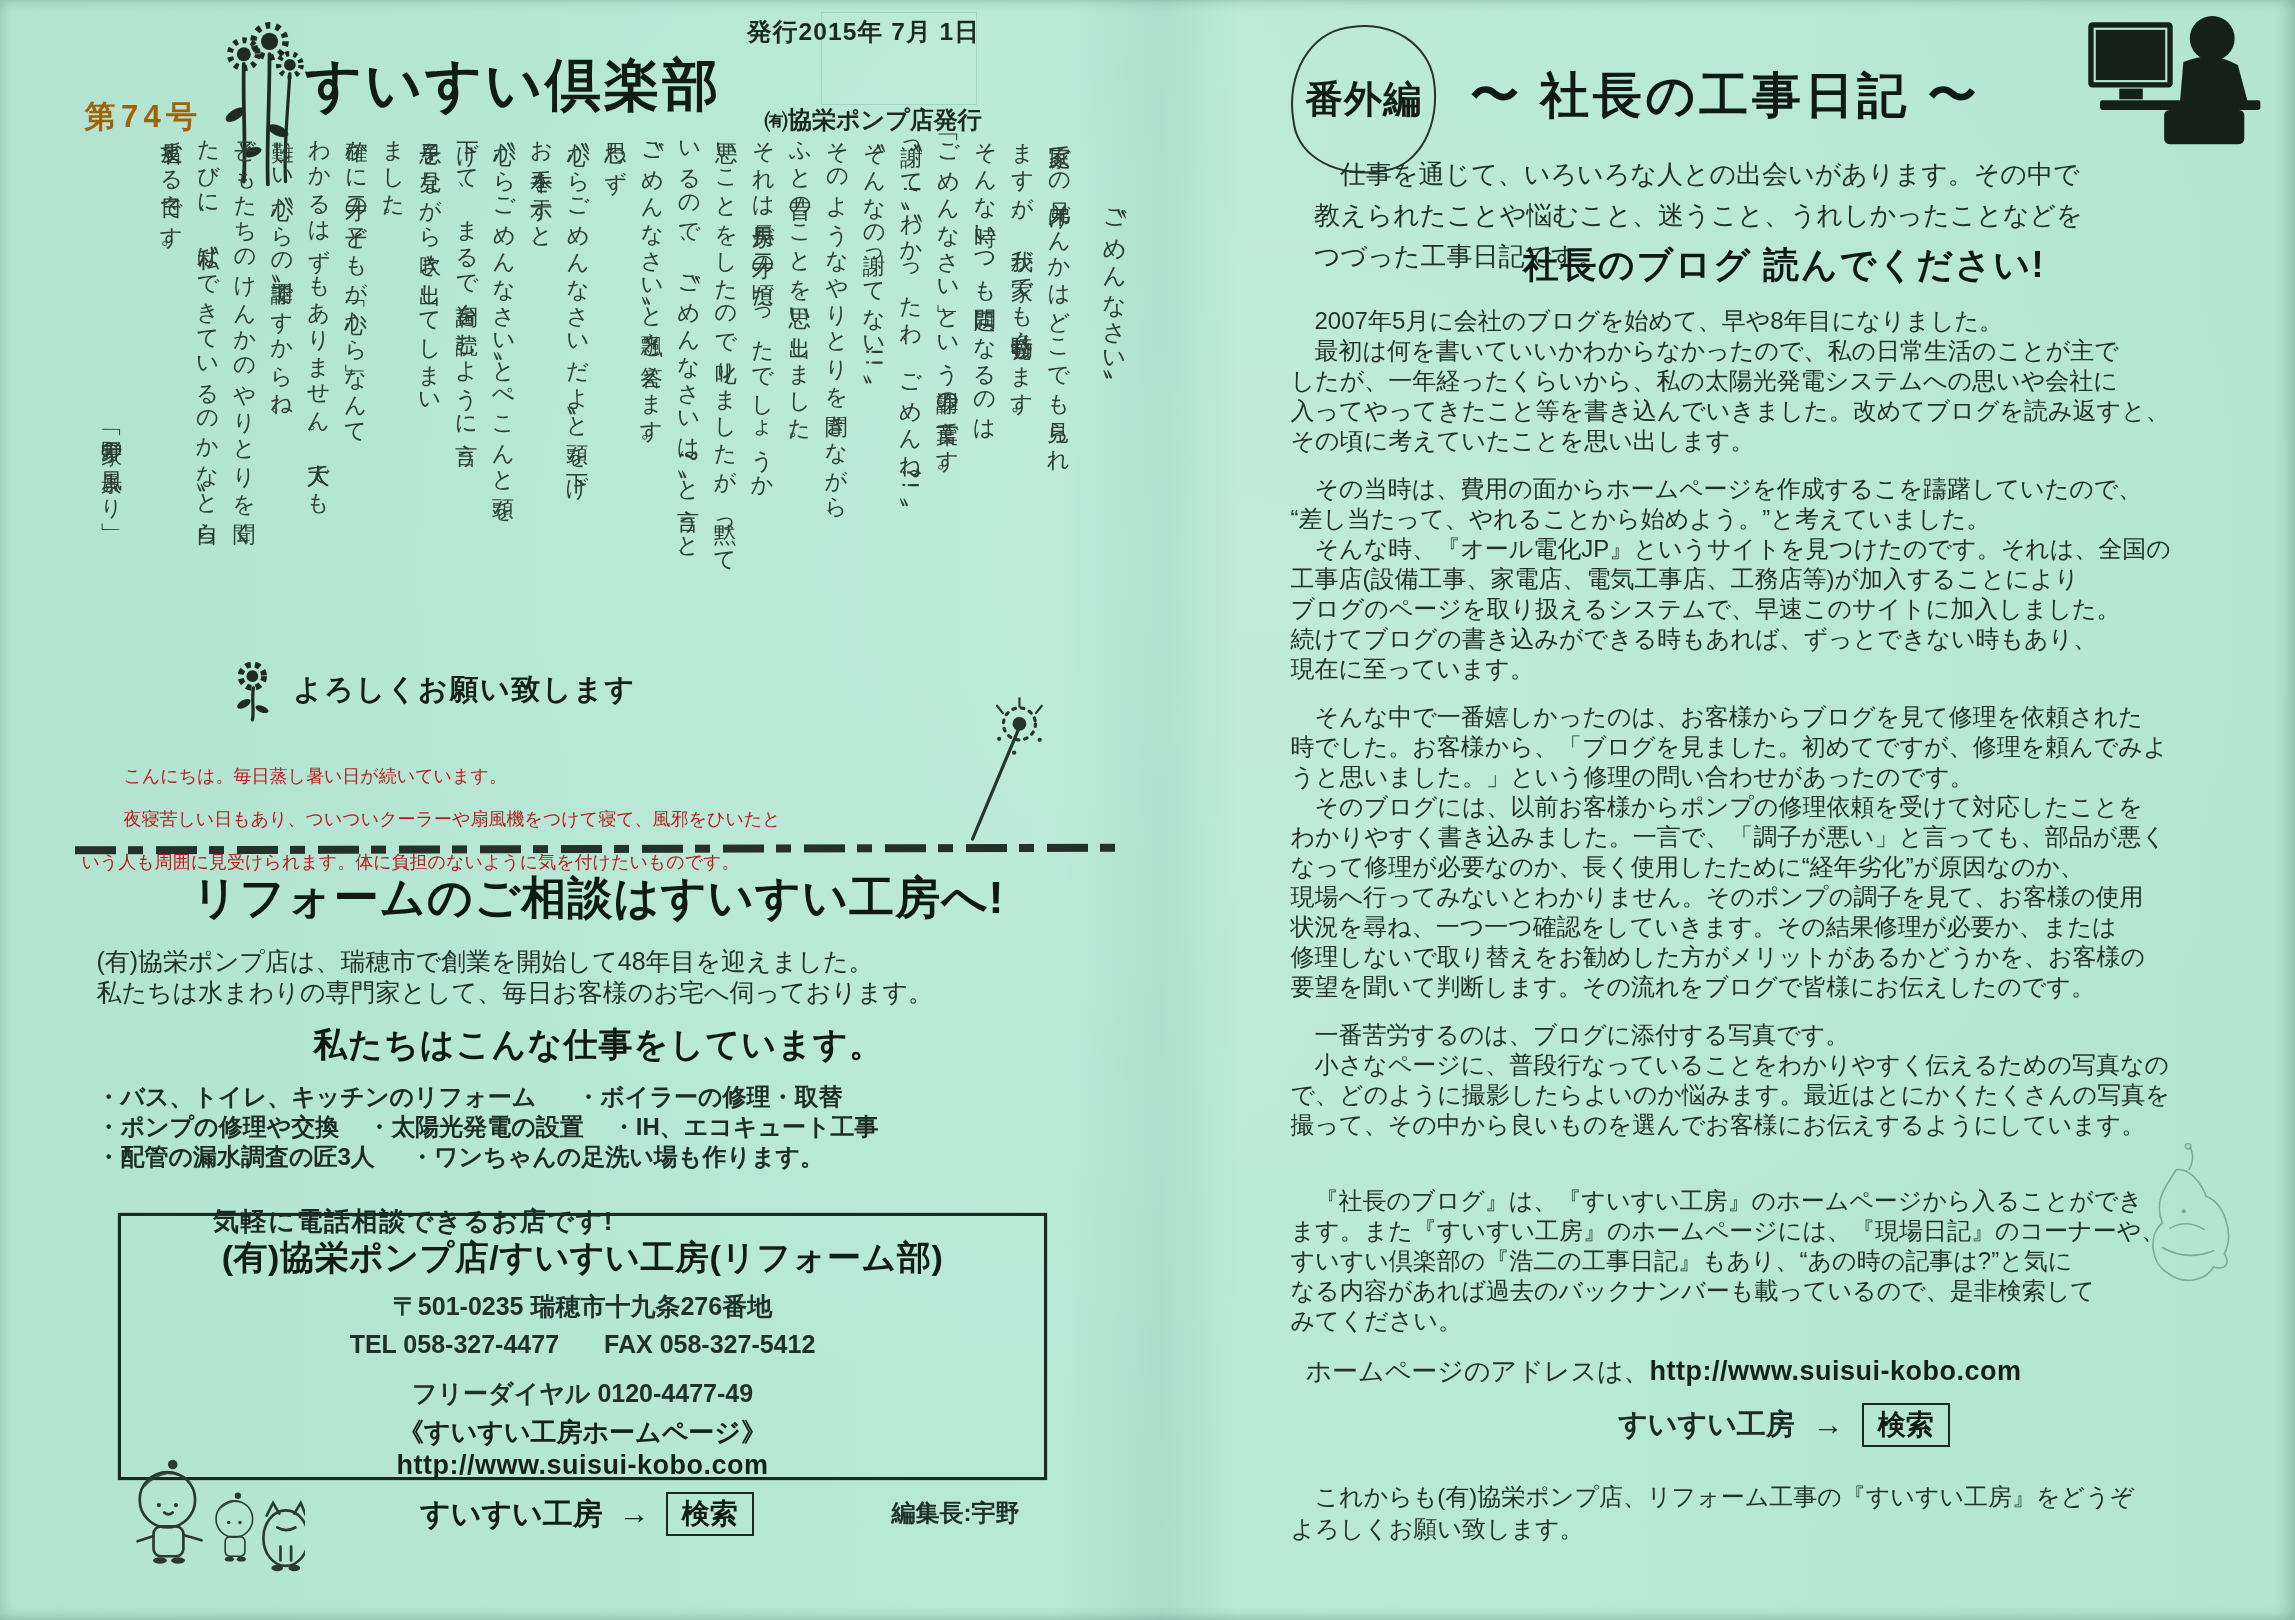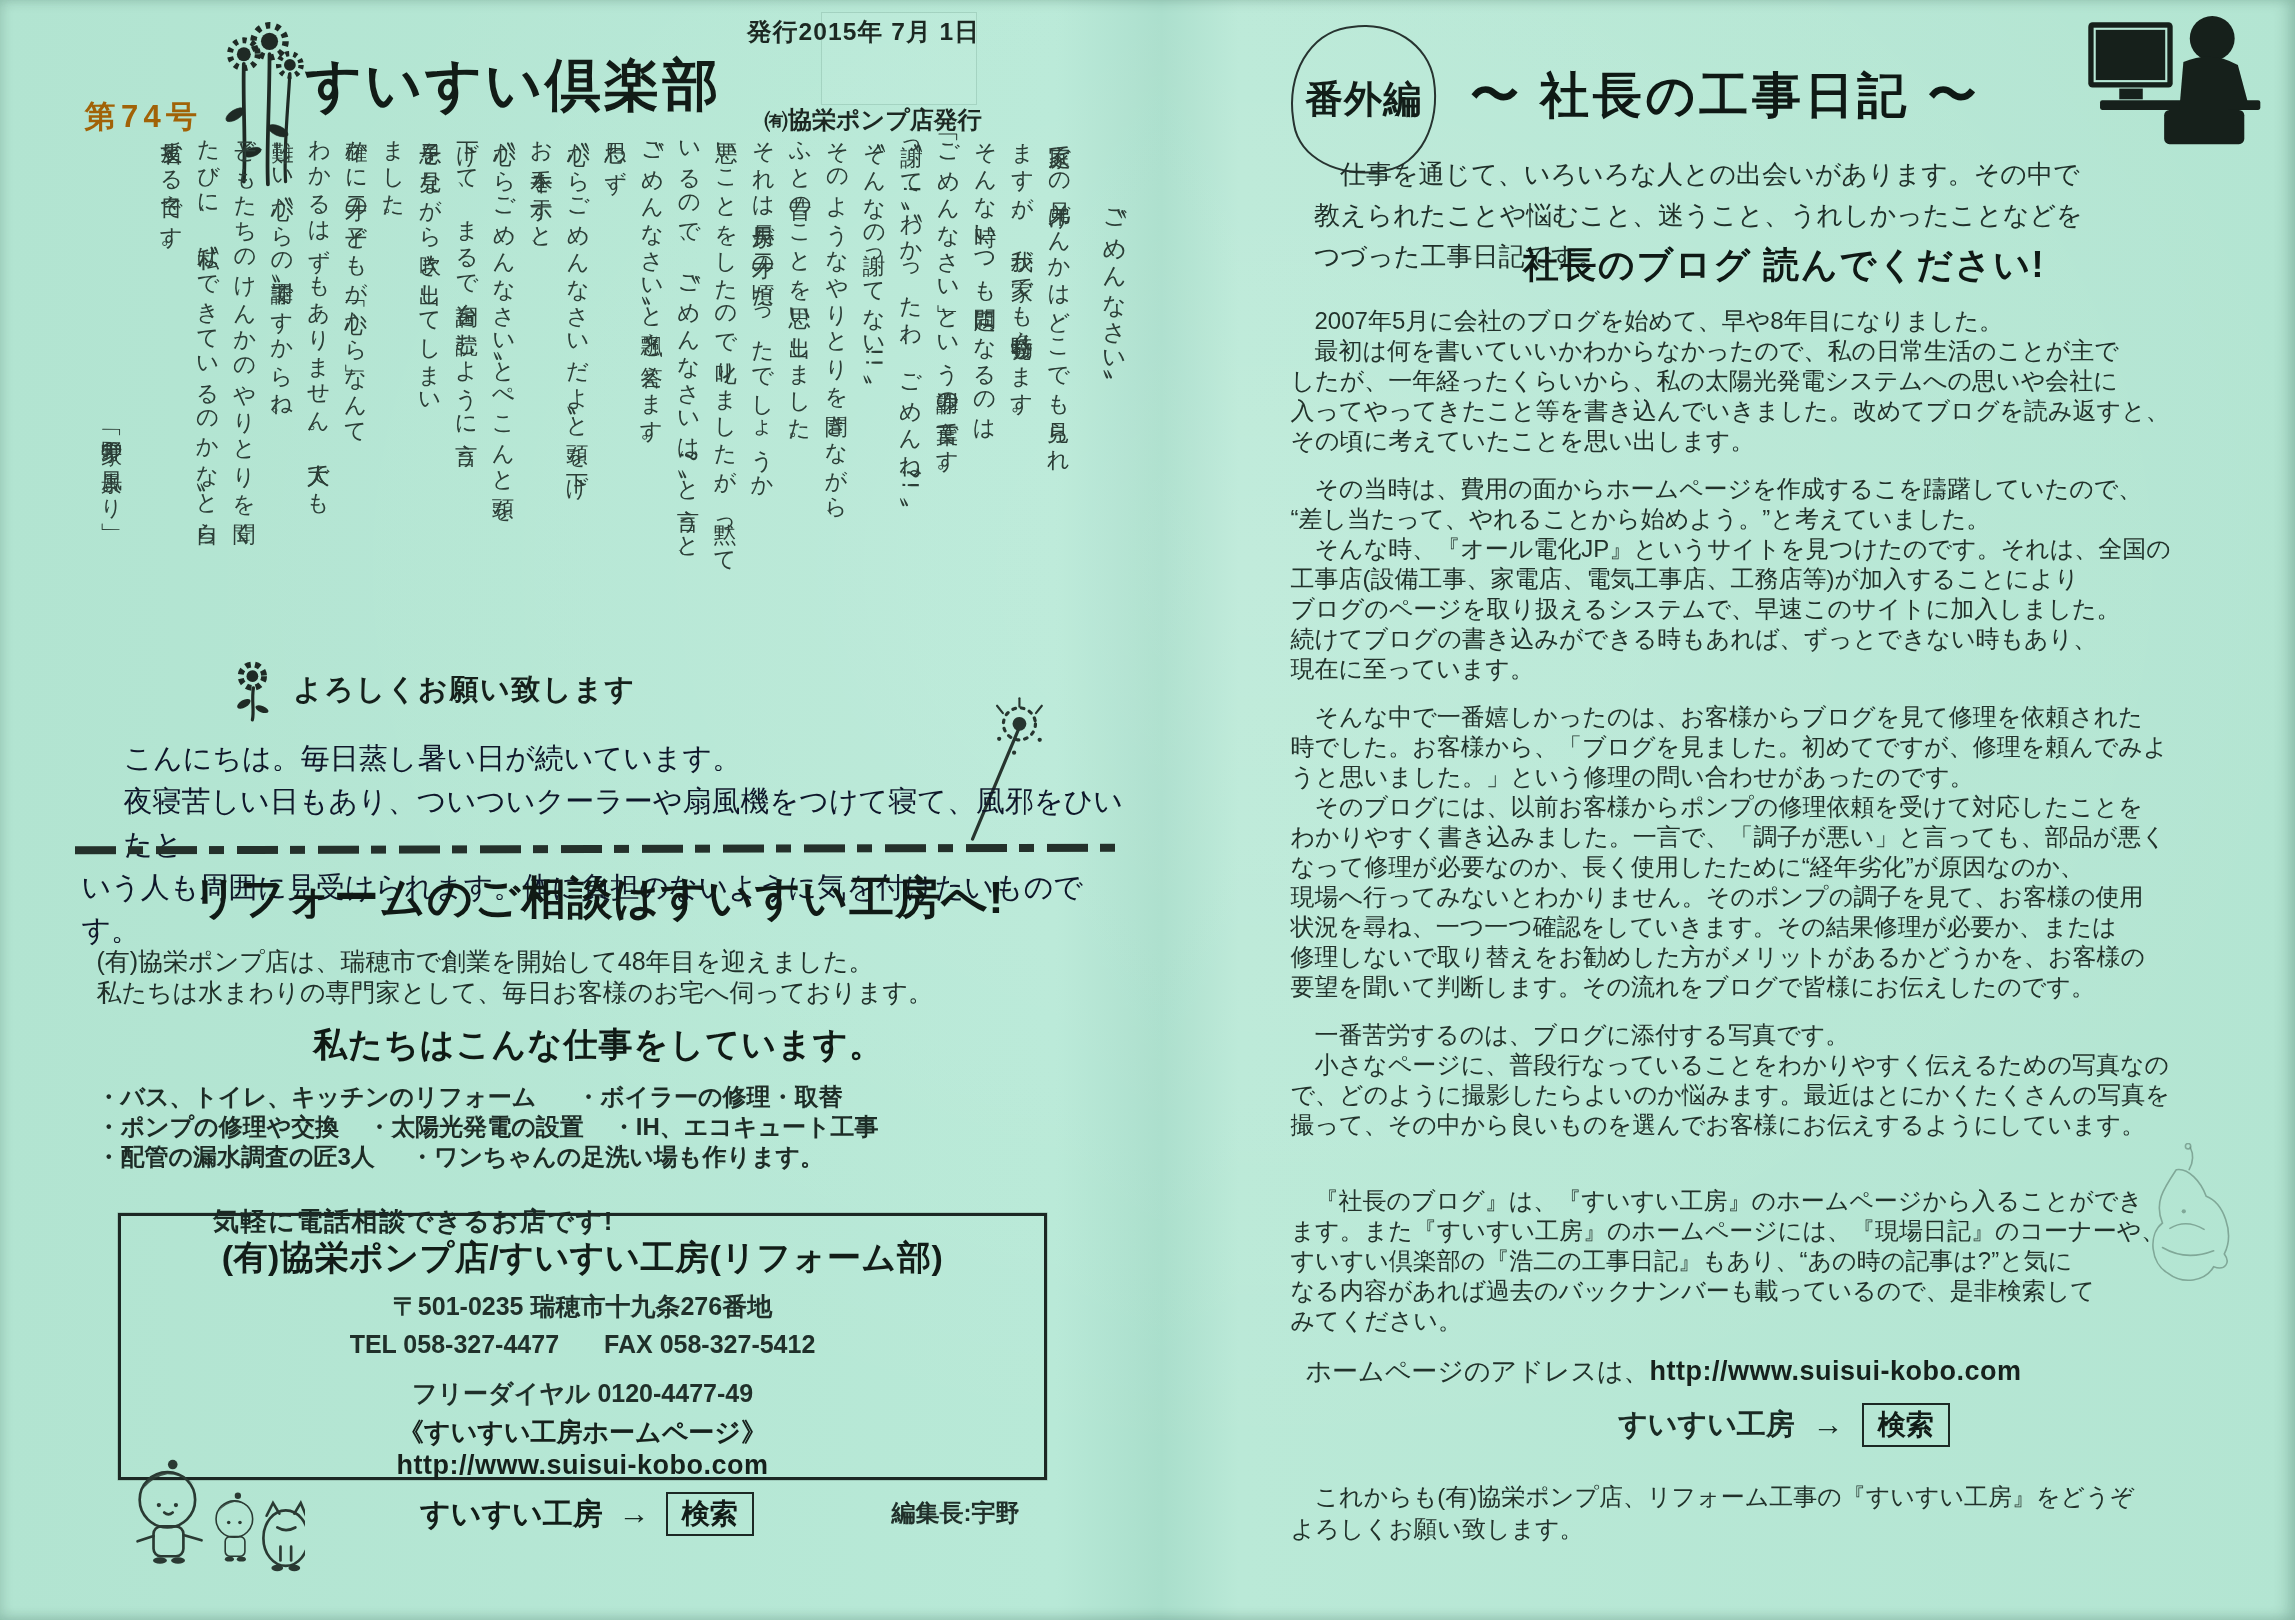--- a/index.html
+++ b/index.html
@@ -31,21 +31,21 @@
     font-family:"DejaVu Sans", sans-serif;font-size:22.4px;color:#2c3e37;
     letter-spacing:1.6px;transform:rotate(.25deg);
   }
   .essay span{display:block;line-height:37px;}
   .essay span:first-child{margin-inline-start:64px;margin-block-end:18px;font-size:23.5px;}
   .essay span:last-child{margin-inline-start:299px;margin-block-start:21.4px;font-size:21.4px;}
 
   
   .greeting-head{position:absolute;left:155px;top:658px;display:flex;align-items:center;gap:14px;}
   .greeting-title{font-size:29px;font-weight:900;color:#15201b;letter-spacing:1.6px;}
-  .greeting-lines{position:absolute;left:6.4px;top:737px;font-size:29px;color:#0f172a;}
+  .greeting-lines{position:absolute;left:6.4px;top:755px;font-size:18px;color:#b91c1c;}
   .greeting-lines span{display:block;line-height:43px;}
   .greeting-lines span:nth-child(-n+2){padding-left:42px;}
   .sparkler{position:absolute;left:876px;top:694px;}
 
   
   .divider{position:absolute;left:0;top:845px;width:1047px;height:8px;transform:rotate(-.15deg);
     background:repeating-linear-gradient(90deg,#24312b 0 41px,transparent 41px 53px,#24312b 53px 68px,transparent 68px 81px);}
 
   
   .reform{position:absolute;left:0;top:868px;width:1047px;}

